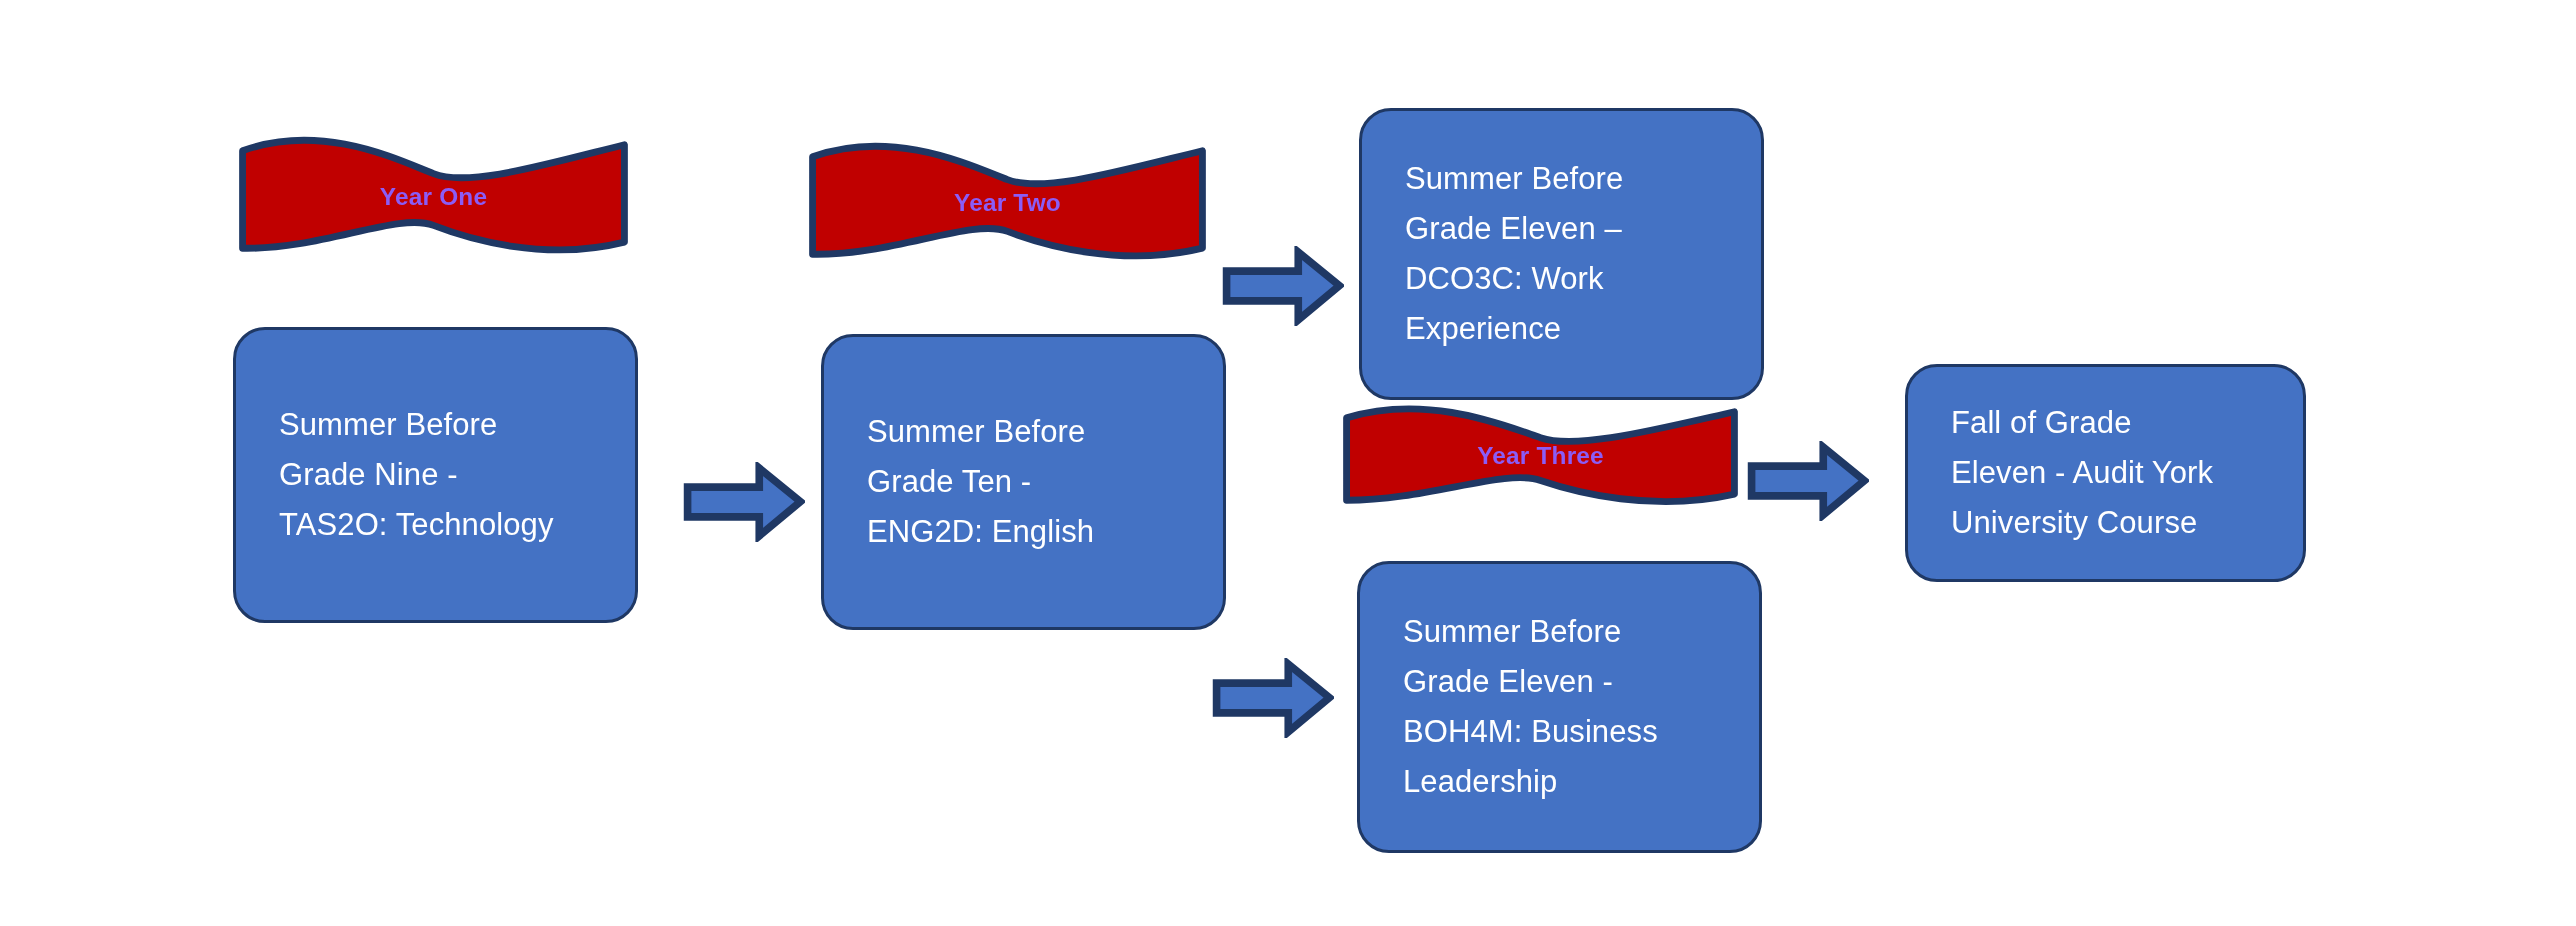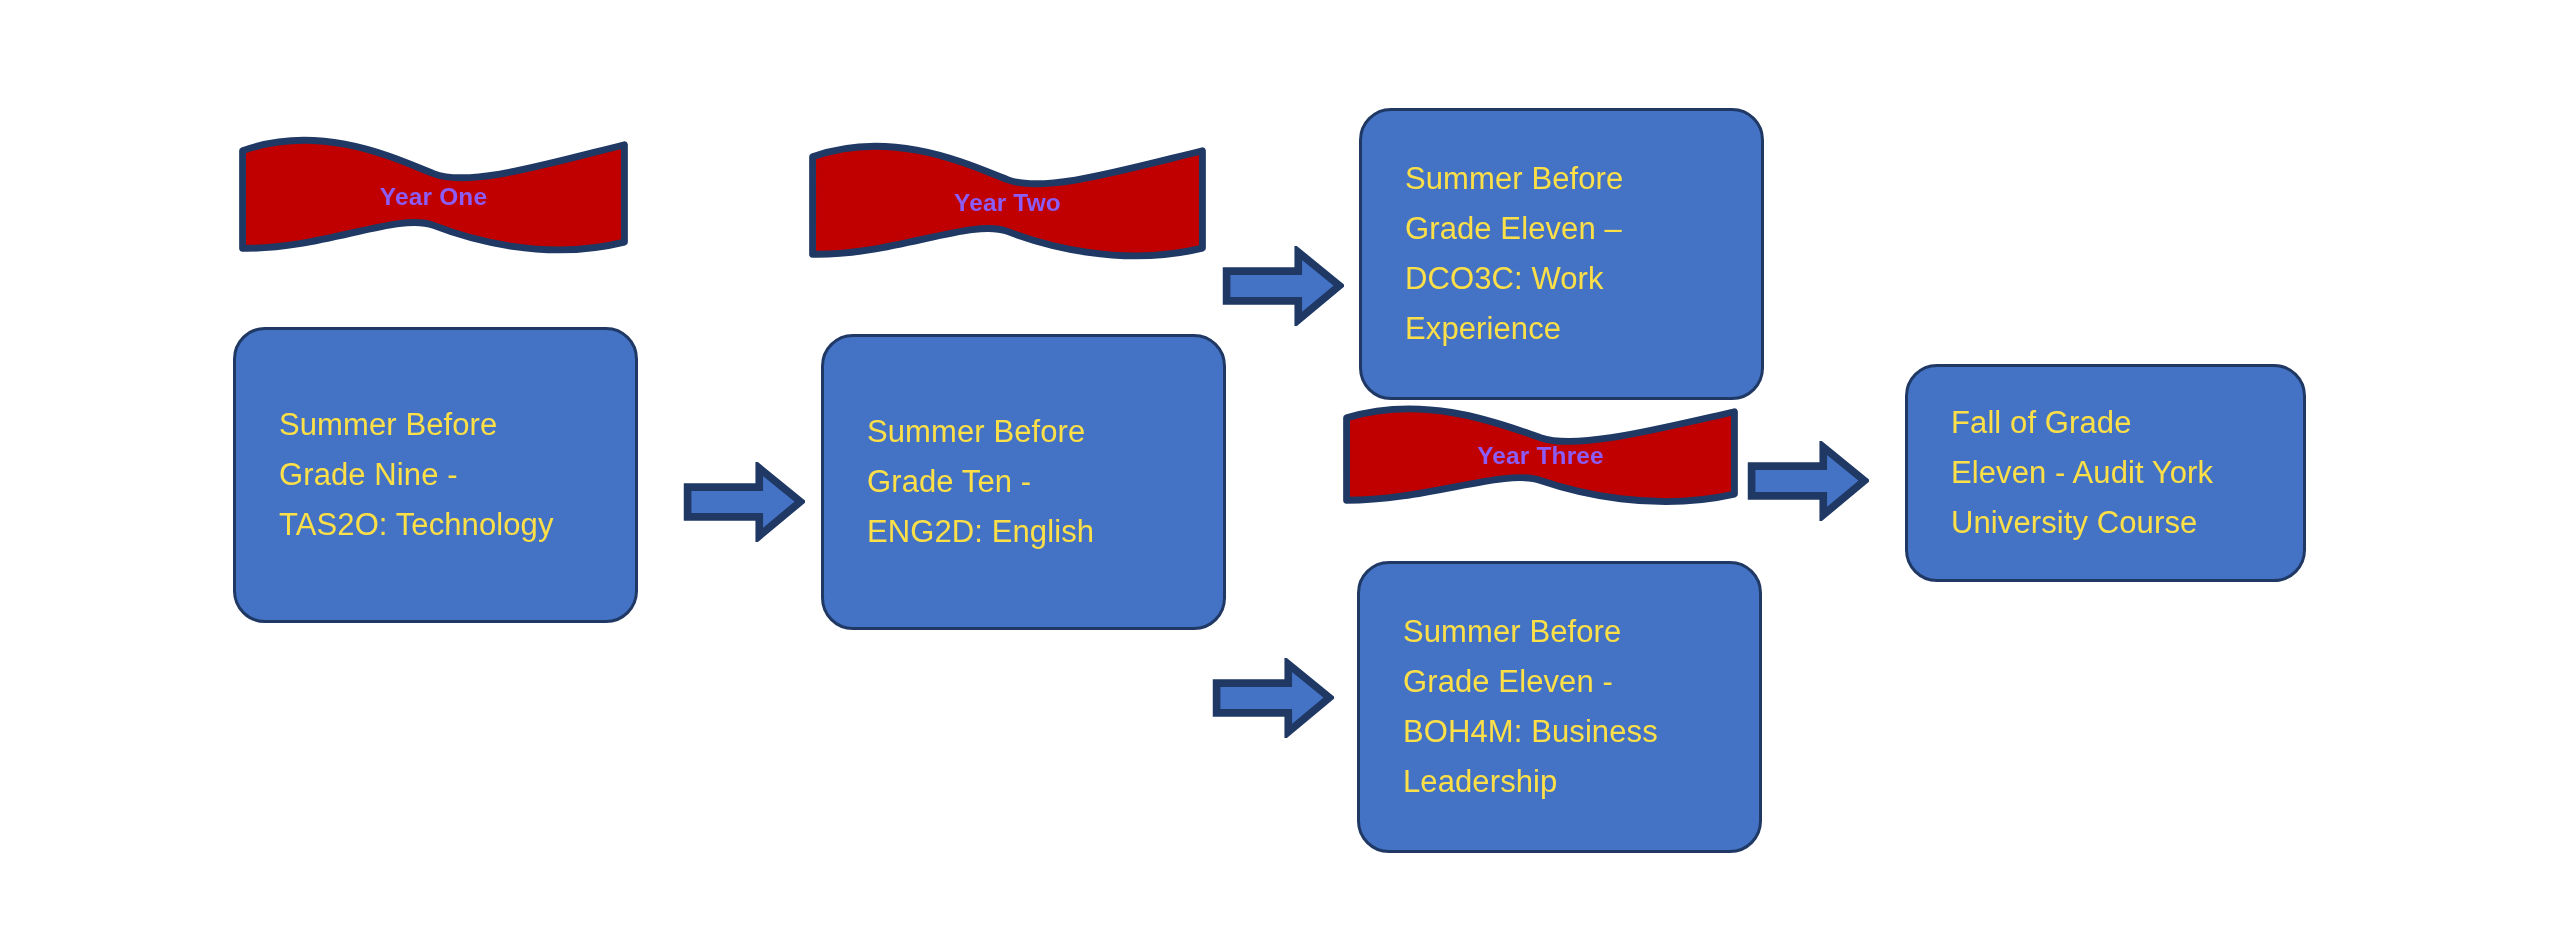--- a/index.html
+++ b/index.html
@@ -32,21 +32,21 @@
     justify-content: flex-start;
   }
   .node .label {
     font-size: 31px;
     line-height: 1.62;
     font-weight: 400;
     letter-spacing: 0.1px;
     padding-left: 43px;
     padding-right: 10.7px;
     white-space: pre-line;
-    color: #fde047;
+    color: #ffffff;
   }
 
   
   .ribbon {
     position: absolute;
   }
   .ribbon svg {
     display: block;
     width: 100%;
     height: 100%;

